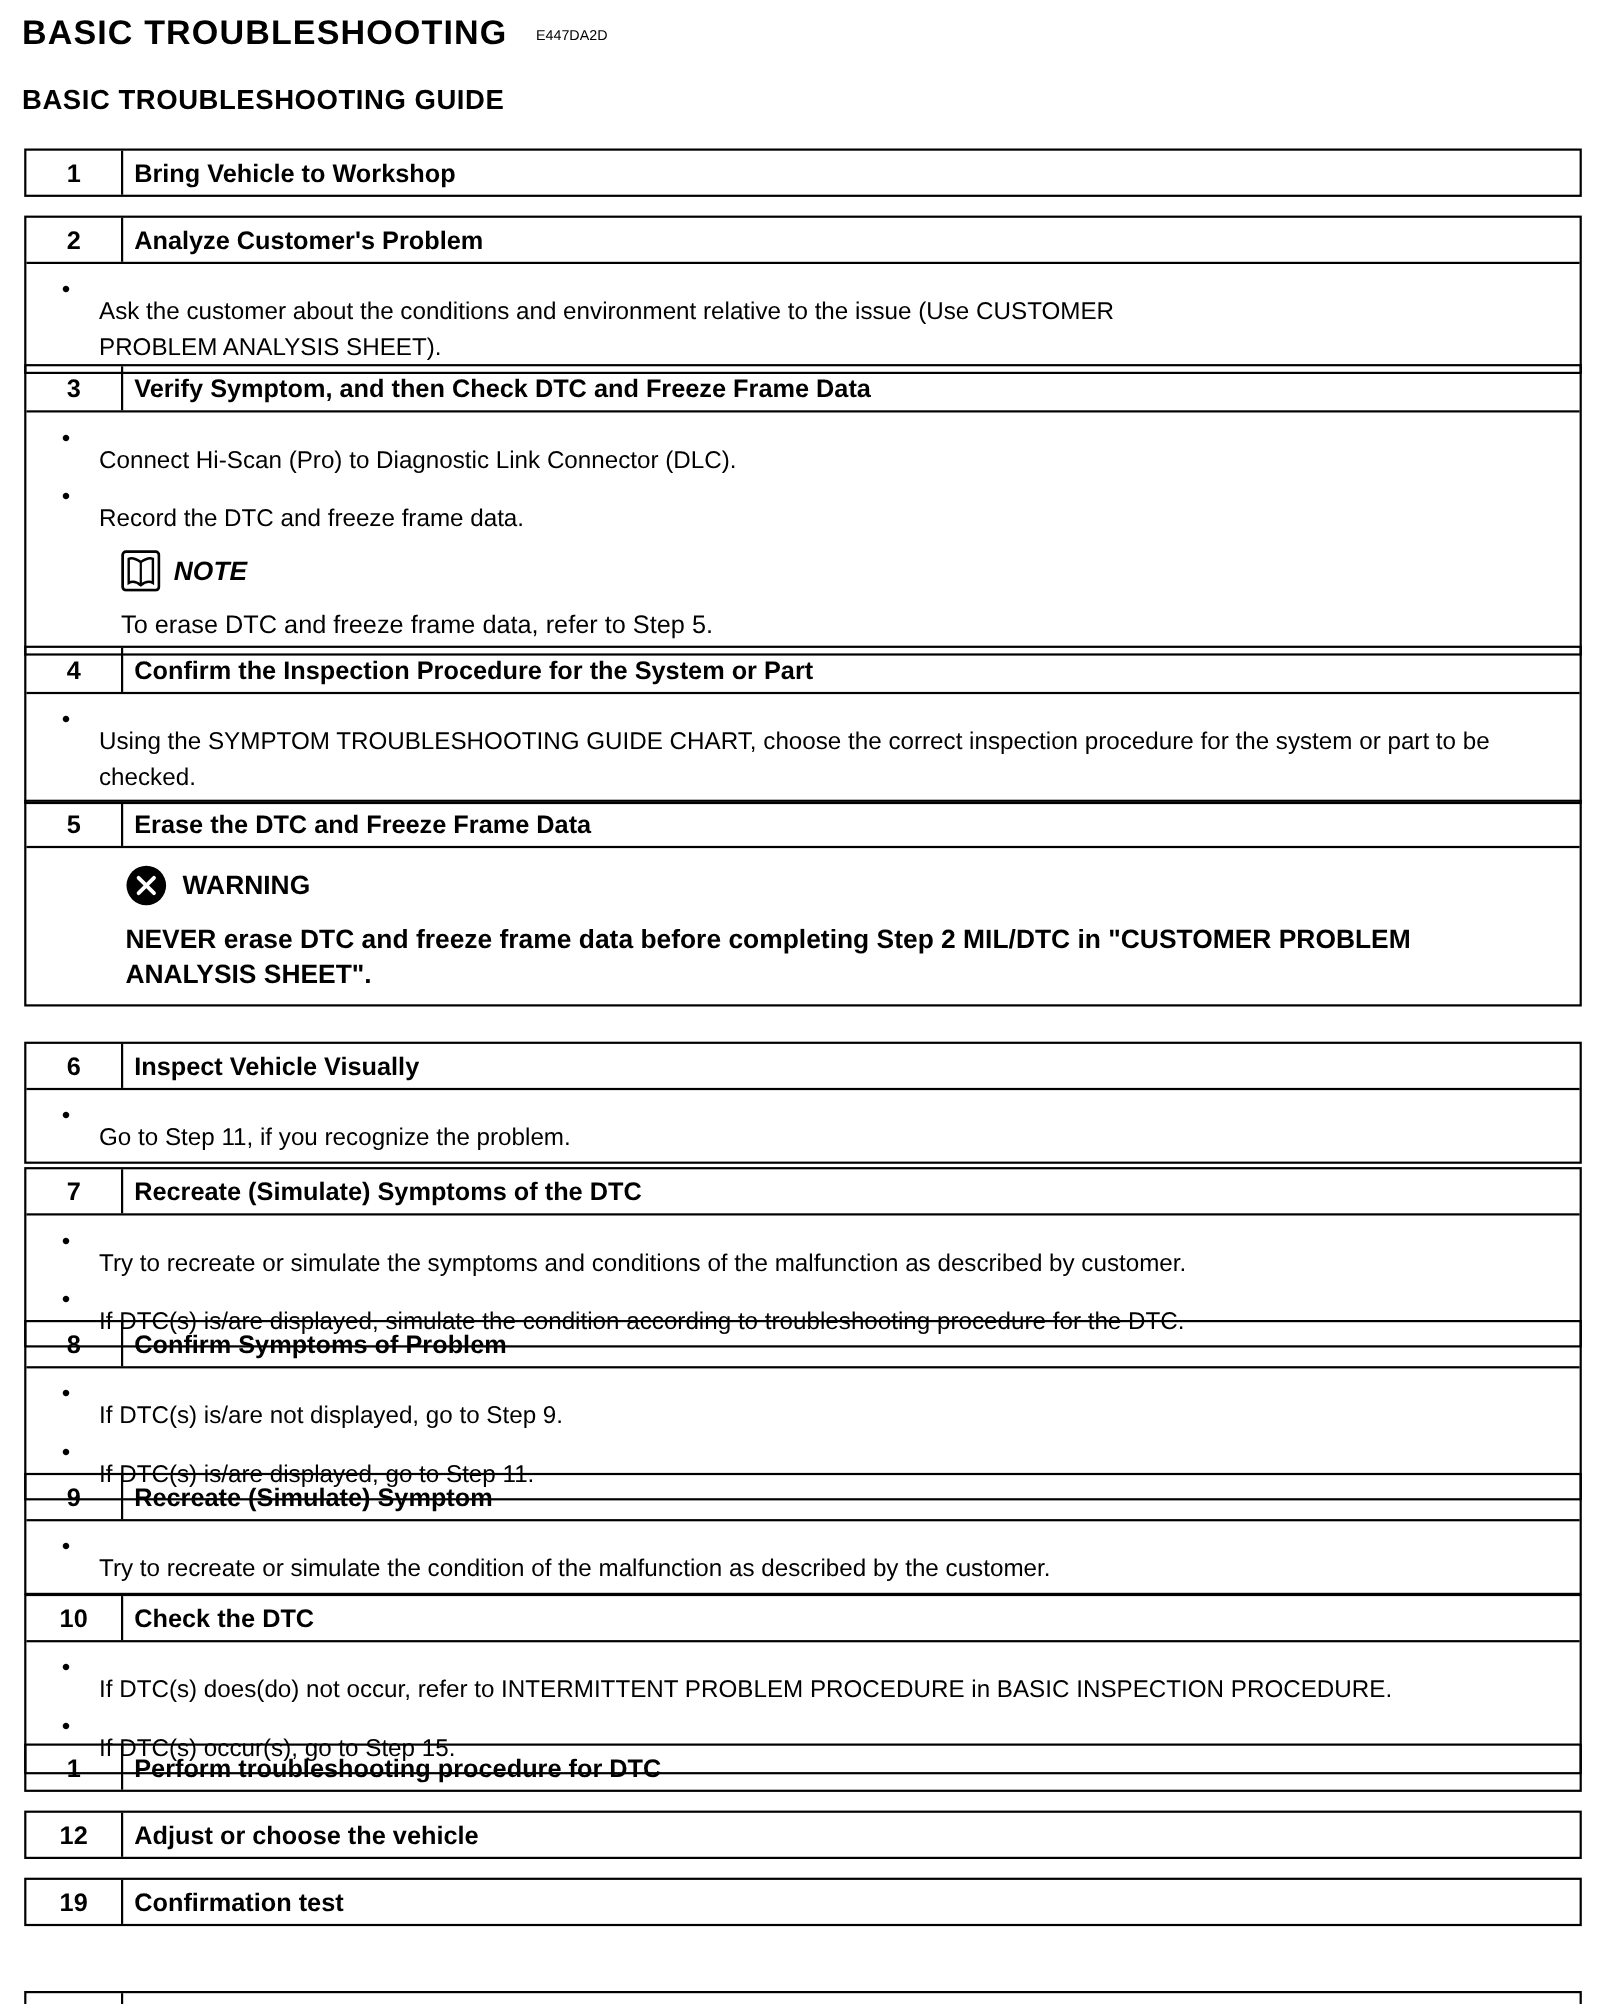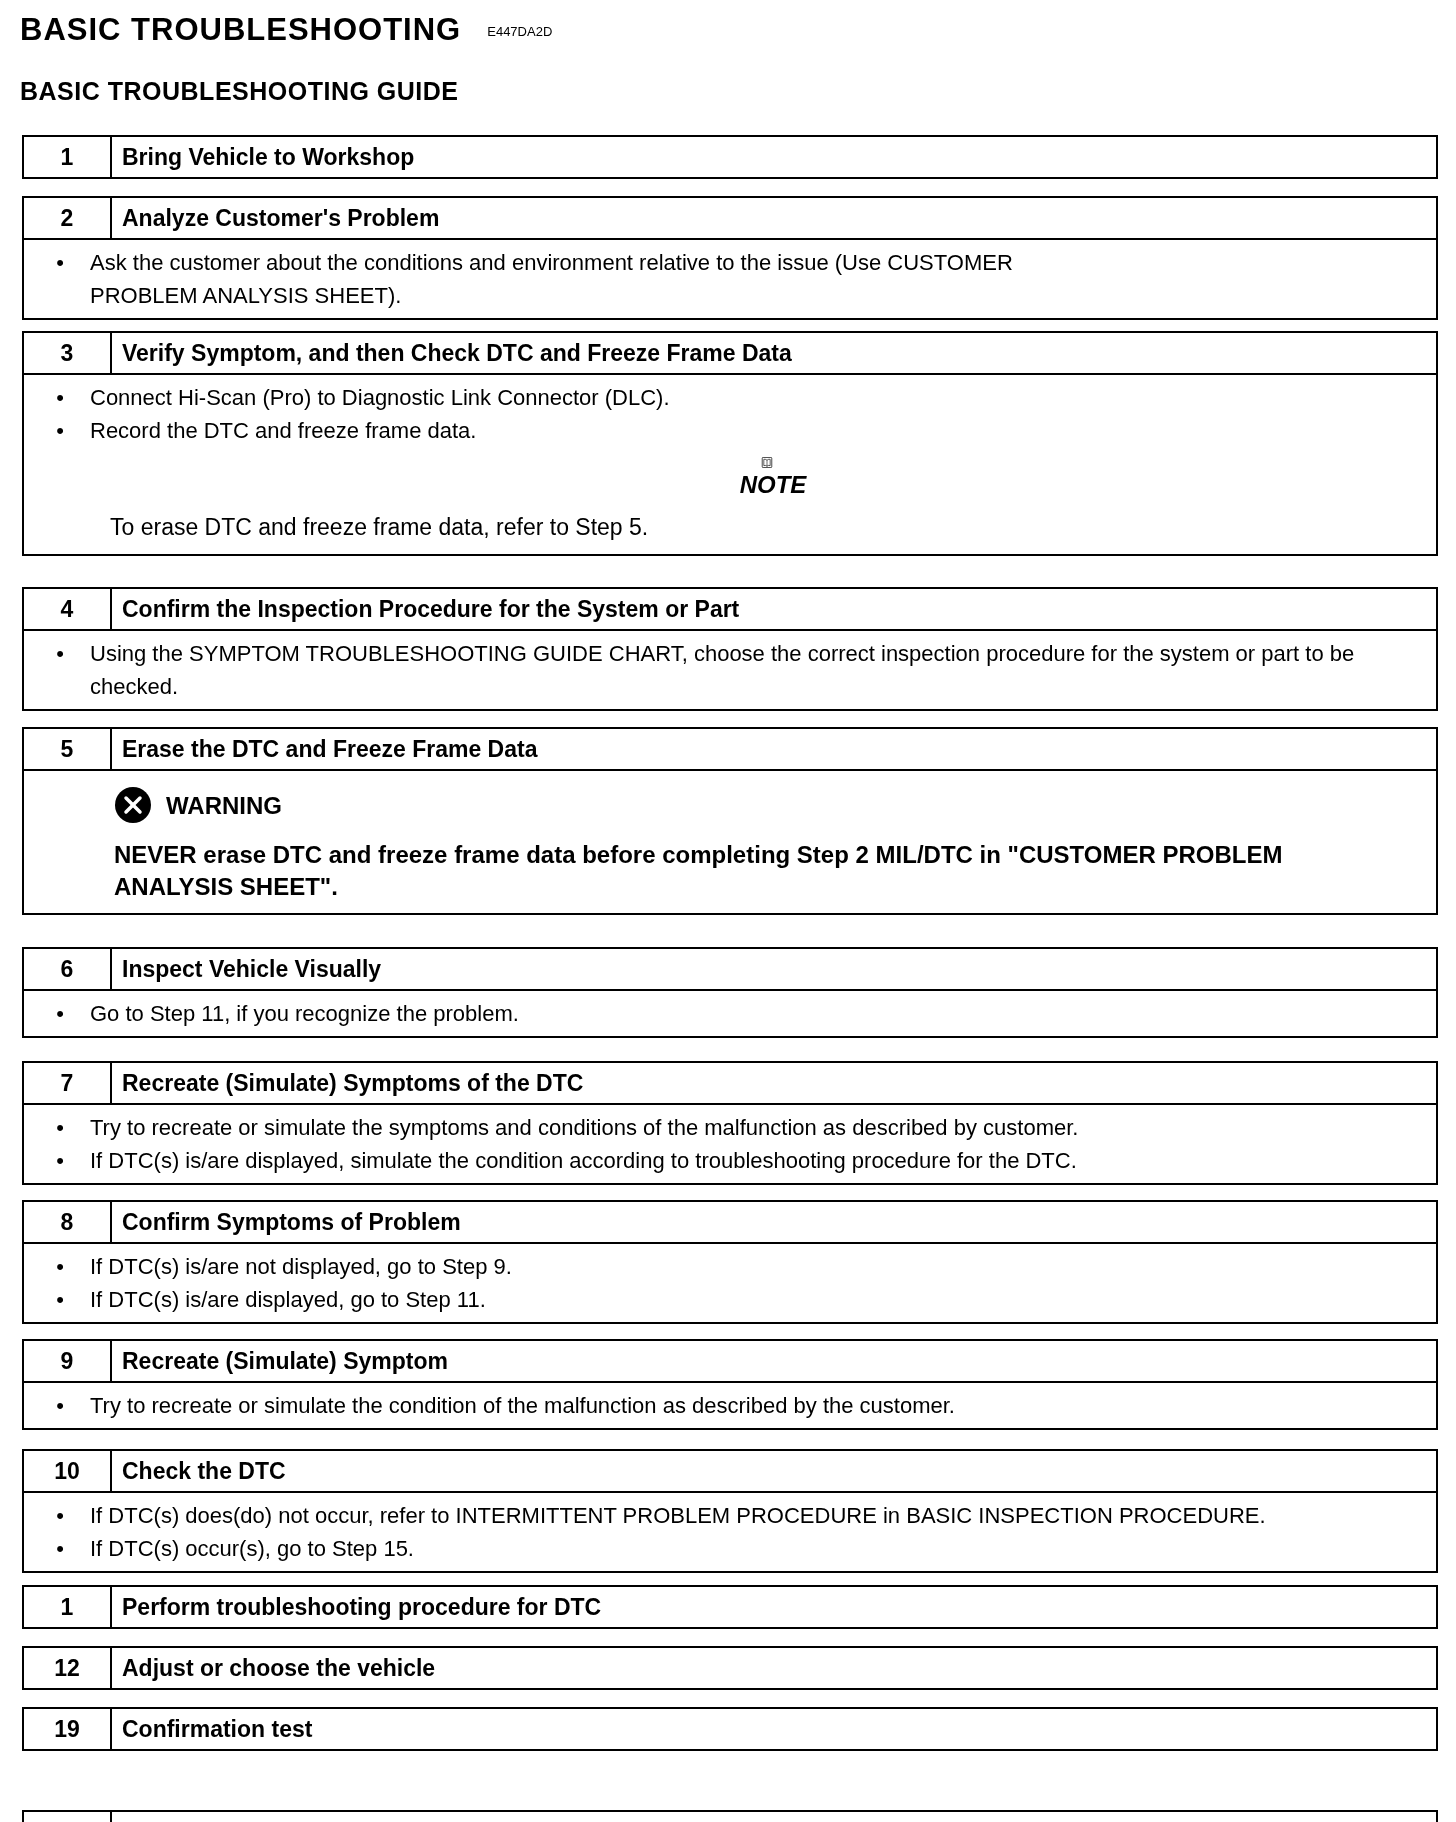--- a/index.html
+++ b/index.html
@@ -22,23 +22,23 @@
   }
   .step-head { display: flex; height: 40px; align-items: center; }
   .step-num {
     width: 88px; text-align: center; font-weight: bold; font-size: 23px;
     border-right: 2px solid #000; height: 100%; display: flex; align-items: center; justify-content: center; box-sizing: border-box;
   }
   .step-title { padding-left: 10px; font-weight: bold; font-size: 23px; }
   .step-body { border-top: 2px solid #000; padding: 6px 0 6px 0; font-size: 22px; line-height: 33px; }
   .bullet { display: flex; }
   .bullet .dot { width: 42px; text-align: center; flex: none; padding-left: 30px; box-sizing: content-box; width: 12px; margin-right: 24px;}
-  .bullet .txt { flex: 1; padding-right: 10px; }
+  .bullet .txt { flex: 1; padding-right: 10px; margin-top: 20px; }
   .note { padding-left: 86px; margin-top: 10px; }
-  .note-head { display: flex; align-items: center; font-weight: bold; font-style: italic; font-size: 24px; height: 44px; flex-direction: column; }
+  .note-head { display: flex; align-items: center; font-weight: bold; font-style: italic; font-size: 24px; height: 44px; }
   .note-icon { width: 36px; height: 38px; margin-right: 12px; }
   .note-text { font-size: 23px; margin-top: 10px; padding-bottom: 4px; }
   .warn { padding-left: 90px; padding-top: 14px; padding-bottom: 10px; }
   .warn-head { display: flex; align-items: center; font-weight: bold; font-size: 24px; height: 40px; }
   .warn-icon { width: 38px; height: 38px; margin-right: 14px; }
   .warn-text { font-weight: bold; font-size: 24px; line-height: 32px; margin-top: 14px; padding-right: 30px; }
 </style>
 </head>
 <body>
 

